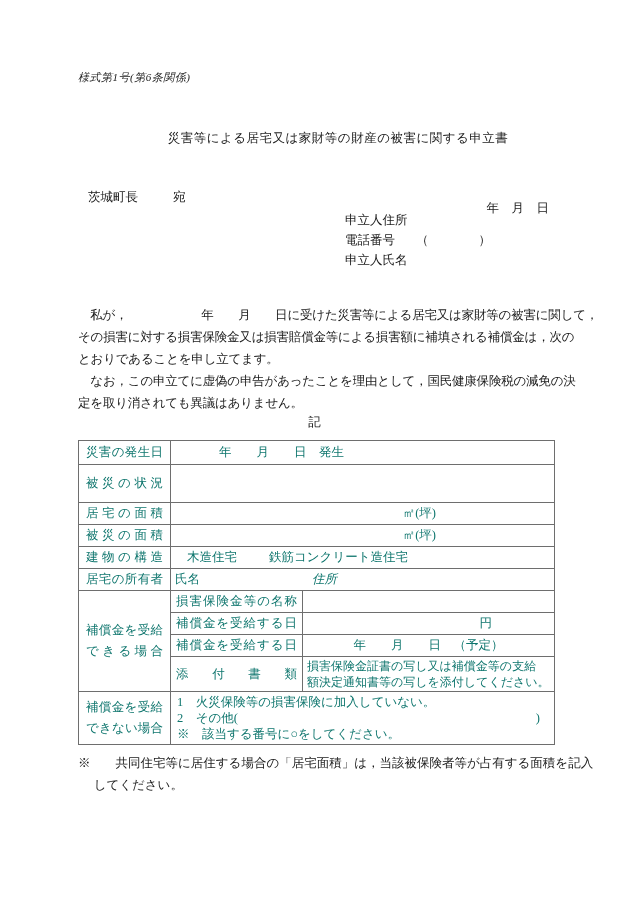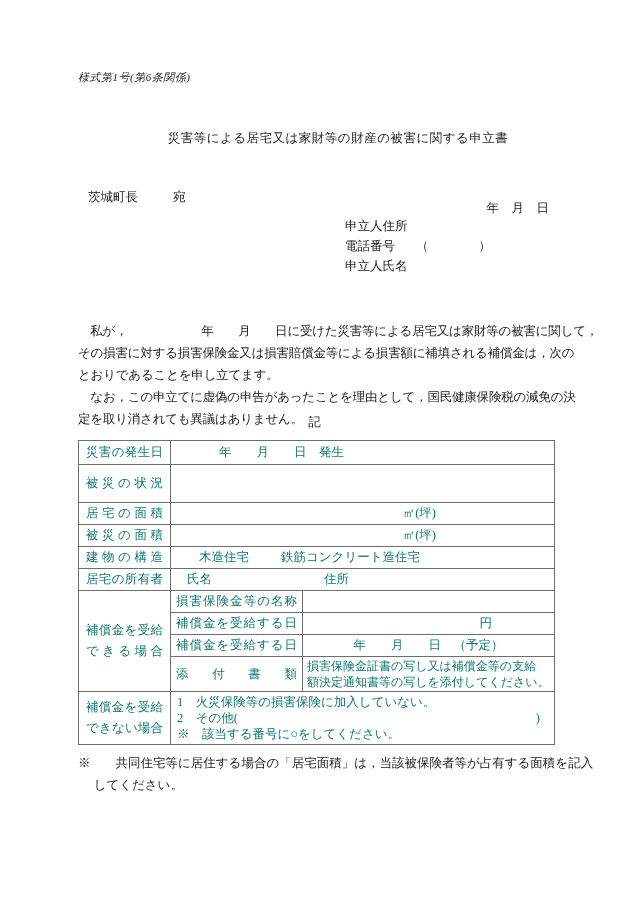--- a/index.html
+++ b/index.html
@@ -11,32 +11,32 @@
     color:#1a1a1a;
     font-size:12.5px;
     line-height:1;
     overflow:hidden;
   }
   .form-number{position:absolute;top:72px;left:78px;font-size:11px;letter-spacing:.5px;font-style:italic;}
   .doc-title{position:absolute;top:132px;left:0;width:630px;text-align:center;font-size:12.5px;letter-spacing:.5px;margin-left:23px;}
   .date-line{position:absolute;top:165px;left:78px;width:495px;text-align:right;padding-right:24px;box-sizing:border-box;margin-top:37px;}
   .addressee-line{position:absolute;top:191px;left:88px;}
   .addressee-suffix{margin-left:35px;}
-  .applicant-block{position:absolute;top:216px;left:345px;line-height:20px;}
+  .applicant-block{position:absolute;top:210px;left:345px;line-height:20px;}
   .phone-parens{margin-left:21px;}
-  .body-text{position:absolute;top:320px;left:78px;white-space:pre;line-height:22px;letter-spacing:-0.2px;}
+  .body-text{position:absolute;top:304px;left:78px;white-space:pre;line-height:22px;letter-spacing:-0.2px;}
   .record-heading{position:absolute;top:416px;left:0;width:630px;text-align:center;letter-spacing:1px;}
   .form-table{
     position:absolute;top:440px;left:78px;
     border-collapse:collapse;table-layout:fixed;width:476px;
     font-size:12.5px;color:#0f766e;
   }
   .form-table td{
     border:1px solid #6e6e6e;
-    padding:0 16px;
+    padding:0 4px;
     vertical-align:middle;
     overflow:hidden;
   }
   .form-table td.lbl{
     text-align:justify;text-align-last:justify;
     padding:0 7px;
     white-space:pre-line;
     line-height:21px;
   }
   .form-table td.sublbl{
@@ -49,21 +49,21 @@
   tr.h20{height:20px;} tr.h34{height:34px;} tr.h48{height:48px;}
   td.pad48{padding-left:48px;}
   td.unit{text-align:right;padding-right:118px;}
   td.yen{text-align:right;padding-right:62px;}
   td.center{text-align:center;}
   td.note{font-size:12px;white-space:pre-line;line-height:16px;padding:1px 4px;}
   td.list{padding:2px 6px;line-height:16px;}
   .flexline{display:flex;justify-content:space-between;padding-right:8px;}
   .opt1{padding-left:12px;}
   .opt2{margin-left:32px;}
-  .owner-addr{margin-left:112px;}
+  .owner-addr{margin-left:112px;font-style:italic;}
   .footnote{position:absolute;top:752px;left:78px;white-space:pre;line-height:22px;}
 </style>
 </head>
 <body>
 
 <div class="page">
 
   <div class="form-number">様式第1号(第6条関係)</div>
 
   <div class="doc-title">災害等による居宅又は家財等の財産の被害に関する申立書</div>

